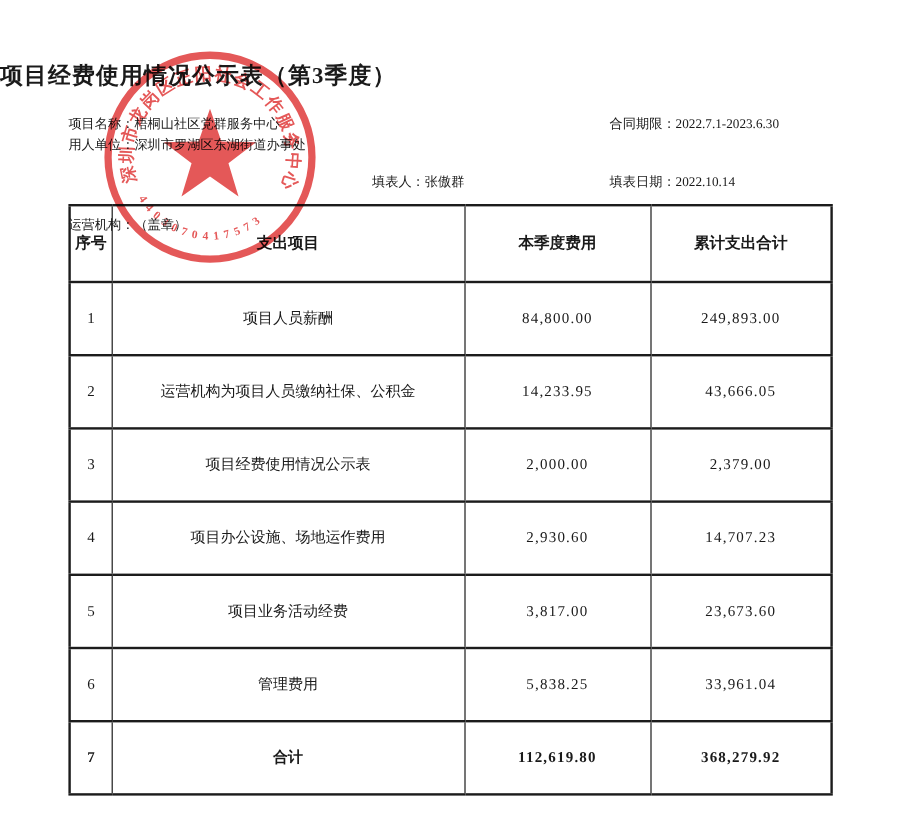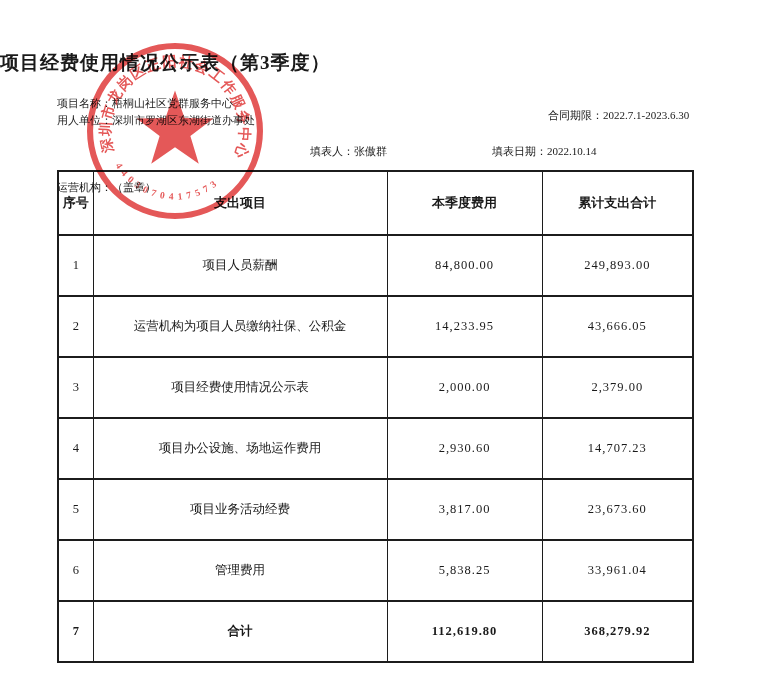--- a/index.html
+++ b/index.html
@@ -7,25 +7,25 @@
     width:757px;height:678px;position:relative;background:#ffffff;
     font-family:"Liberation Serif","DejaVu Serif",serif;
     color:#1a1a1a;overflow:hidden;
   }
   .page-title{
     position:absolute;top:50px;left:0;width:711px;
     text-align:left;font-size:19px;font-weight:bold;letter-spacing:1px;
   }
   .meta-line{position:absolute;font-size:11px;white-space:nowrap;}
   .m-project{left:57px;top:96px;}
-  .m-contract{left:508px;top:108px;margin-left:40px;}
+  .m-contract{left:508px;top:96px;}
   .m-employer{left:57px;top:113px;}
   .m-operator{left:57px;top:144px;margin-top:36px;}
   .m-preparer{left:310px;top:144px;}
-  .m-filldate{left:492px;top:144px;}
+  .m-filldate{left:508px;top:144px;}
 
   table.expense{
     position:absolute;left:57px;top:170px;width:635px;height:491px;
     border-collapse:collapse;table-layout:fixed;
     border:2px solid #1c1c1c;
   }
   table.expense th, table.expense td{
     border-left:1px solid #1c1c1c;border-right:1px solid #1c1c1c;
     border-top:2px solid #1c1c1c;border-bottom:2px solid #1c1c1c;
     text-align:center;vertical-align:middle;

